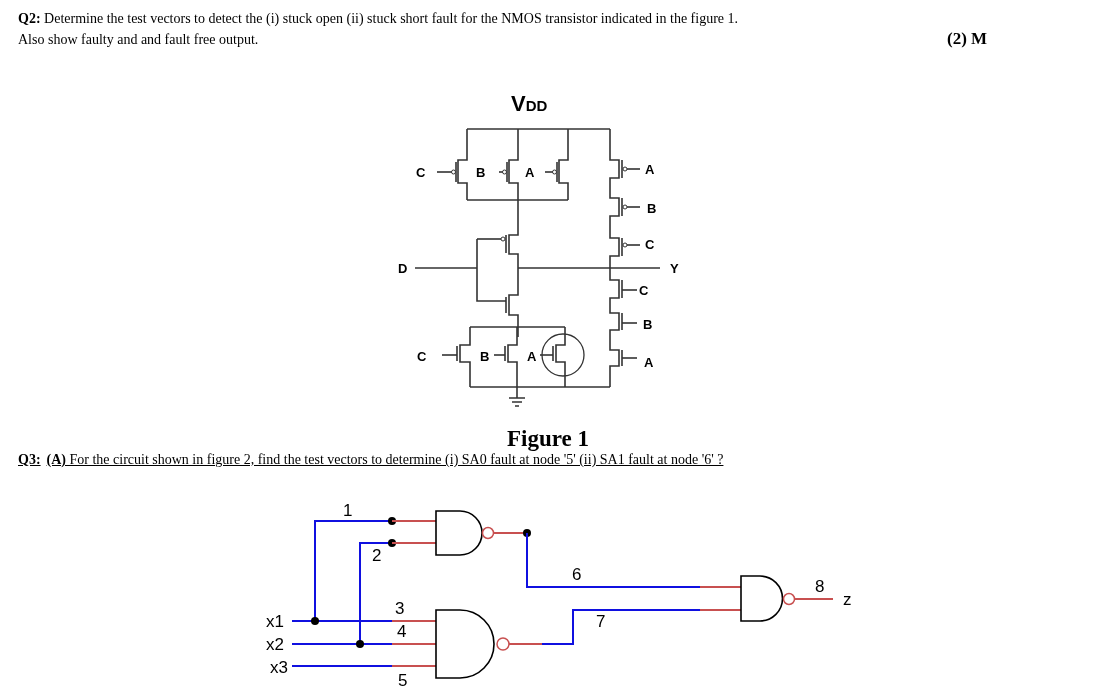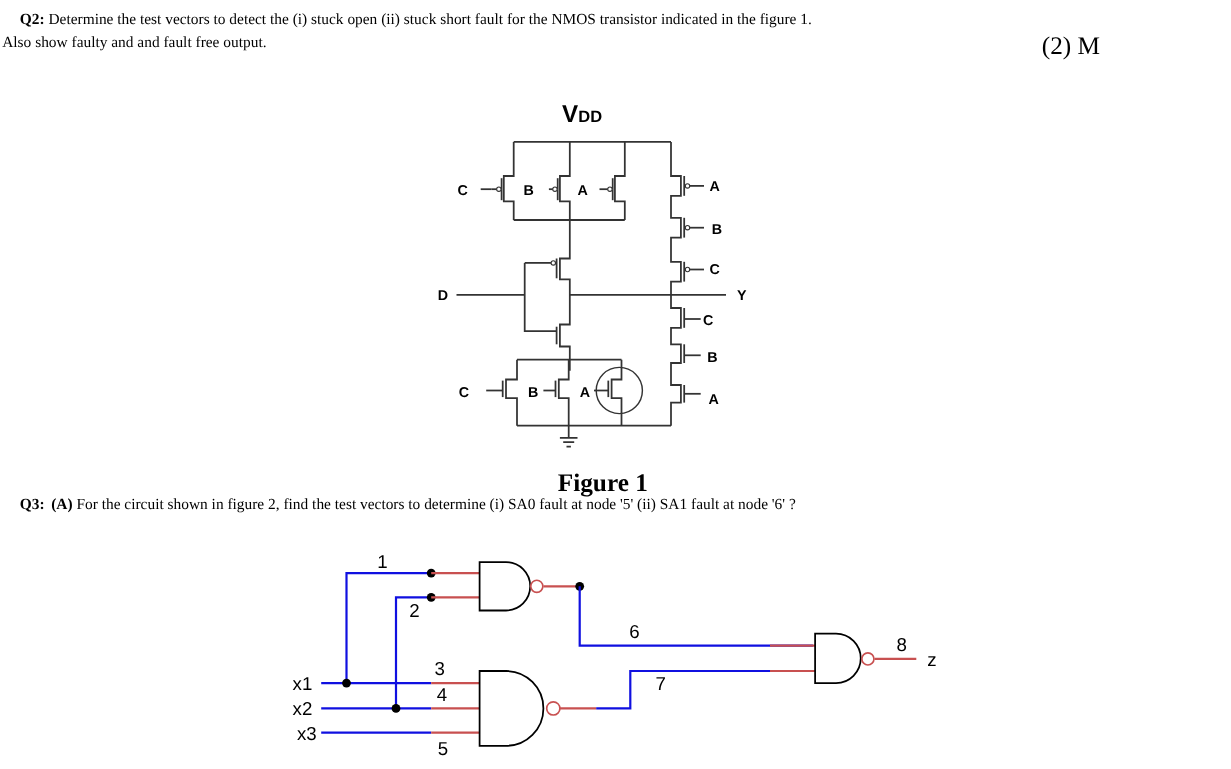--- a/index.html
+++ b/index.html
@@ -1,37 +1,37 @@
 <!DOCTYPE html>
 <html><head>
 <meta charset="utf-8">
 <style>
   html, body { margin:0; padding:0; background:#ffffff; }
   body { width:1119px; height:699px; position:relative; overflow:hidden; font-family:"Liberation Serif", serif; color:#000; }
   .q-line { position:absolute; font-size:14px; white-space:nowrap; line-height:22px; }
   .bold { font-weight:bold; }
-  .marks { position:absolute; font-size:23px; font-weight:normal; white-space:nowrap; }
+  .marks { position:absolute; font-size:17px; font-weight:bold; white-space:nowrap; }
   .fig-caption { position:absolute; font-size:23px; font-weight:bold; white-space:nowrap; }
   svg { position:absolute; left:0; top:0; }
   .lbl { font-family:"Liberation Sans", sans-serif; font-weight:bold; font-size:13px; fill:#000; }
   .lbl-vdd { font-family:"Liberation Sans", sans-serif; font-weight:bold; font-size:22px; fill:#000; }
   .lbl-vdd-sub { font-family:"Liberation Sans", sans-serif; font-weight:bold; font-size:15px; fill:#000; }
   .nlbl { font-family:"Liberation Sans", sans-serif; font-size:17px; fill:#000; }
   .wire { stroke:#333; stroke-width:1.6; fill:none; }
   .blue { stroke:#1010e0; stroke-width:2; fill:none; }
   .red { stroke:#c85050; stroke-width:2; fill:none; }
   .gate { stroke:#000; stroke-width:1.6; fill:#fff; }
 </style>
 </head>
 <body>
 
 <div class="q-line" style="left:18px; top:8px;">
   <span class="bold">Q2:</span><span> Determine the test vectors to detect the (i) stuck open  (ii) stuck short  fault for the NMOS transistor indicated in the figure 1.</span>
 </div>
-<div class="q-line" style="left:2px; top:29px;">Also show faulty and and fault free output.</div>
+<div class="q-line" style="left:18px; top:29px;">Also show faulty and and fault free output.</div>
 <div class="marks" style="left:947px; top:29px;">(2) M</div>
 
 <svg width="1119" height="699">
   <text x="511" y="111" class="lbl-vdd"><tspan>V</tspan><tspan class="lbl-vdd-sub">DD</tspan></text>
 
   <path class="wire" d="M467 129 H610"></path>
 
   <g>
     <path class="wire" d="M467 129 V160 H458 V183 H467 V200"></path>
     <path class="wire" d="M456 162 V182"></path>
@@ -151,15 +151,15 @@
   <text x="397" y="637" class="nlbl">4</text>
   <text x="398" y="686" class="nlbl">5</text>
   <text x="572" y="580" class="nlbl">6</text>
   <text x="596" y="627" class="nlbl">7</text>
   <text x="815" y="592" class="nlbl">8</text>
   <text x="843" y="605" class="nlbl">z</text>
 </svg>
 
 <div class="fig-caption" style="left:507px; top:426px;">Figure 1</div>
 
-<div class="q-line" style="left:18px; top:449px;">
+<div class="q-line" style="left:18px; top:449px;text-decoration:underline;">
   <span class="bold">Q3:</span><span class="bold" style="margin-left:6px;">(A)</span><span> For the circuit shown in figure 2, find the test vectors to determine (i) SA0 fault at node '5' (ii) SA1 fault at node '6' ?</span>
 </div>
 
 </body></html>

